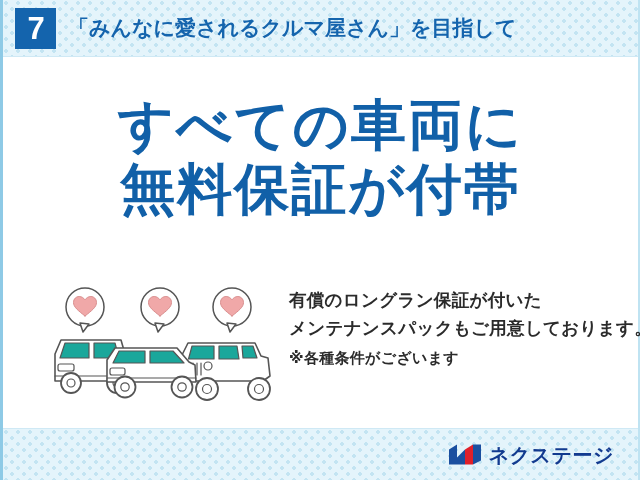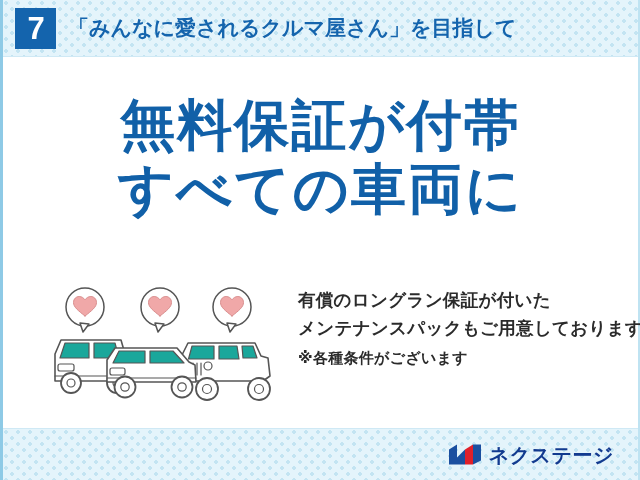--- a/index.html
+++ b/index.html
@@ -54,21 +54,21 @@
     position:absolute;left:0;top:96px;width:100%;
     text-align:center;color:#1160a8;
     font-weight:bold;line-height:1.06;
     letter-spacing:2px;
   }
   #headline .hl-line{font-size:55px;display:block;}
   #headline .hl-line + .hl-line{margin-top:6px;}
   
   #content{
     position:absolute;left:0;top:286px;width:100%;
-    display:flex;align-items:flex-start;gap:9px;
+    display:flex;align-items:flex-start;
   }
   #cars-block{
     width:232px;margin-left:46px;flex:0 0 auto;
   }
   #cars-svg{display:block;width:232px;height:116px;}
   #copy-block{
     margin-left:8px;flex:1 1 auto;
     color:#2b2b2b;
   }
   .copy-line{
@@ -104,22 +104,22 @@
 <body>
 
 <div id="banner">
 
   <div id="header" class="dots">
     <div id="num-badge">7</div>
     <div id="header-title">「みんなに愛されるクルマ屋さん」を目指して</div>
   </div>
 
   <div id="headline">
+    <span class="hl-line">すべての車両に</span>
     <span class="hl-line">無料保証が付帯</span>
-    <span class="hl-line">すべての車両に</span>
   </div>
 
   <div id="content">
 
     <div id="cars-block">
       <svg id="cars-svg" viewBox="0 0 232 116" xmlns="http://www.w3.org/2000/svg">
         <g fill="none" stroke="#555" stroke-width="1.6" stroke-linejoin="round" stroke-linecap="round">
 
           <g>
             <circle cx="36" cy="21" r="19" fill="#ffffff" stroke="#555" stroke-width="1.5"></circle>

